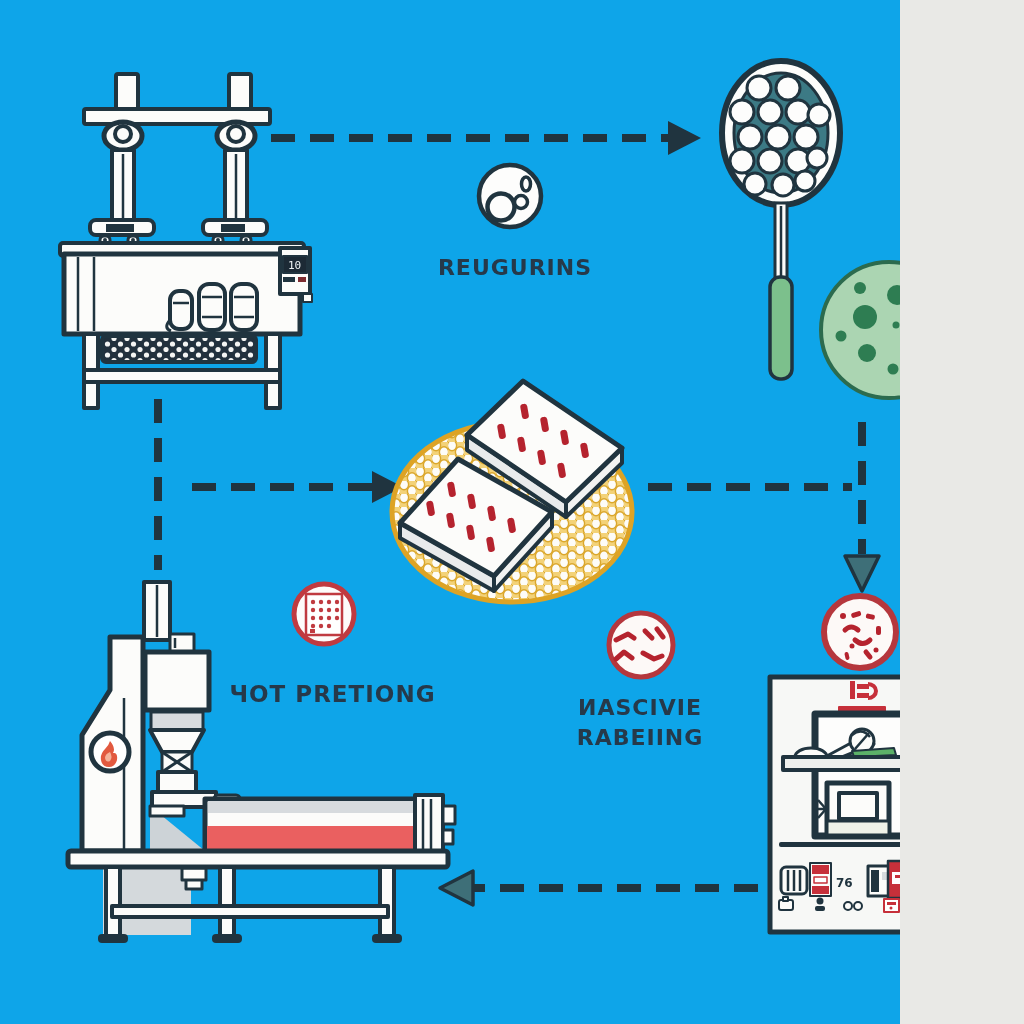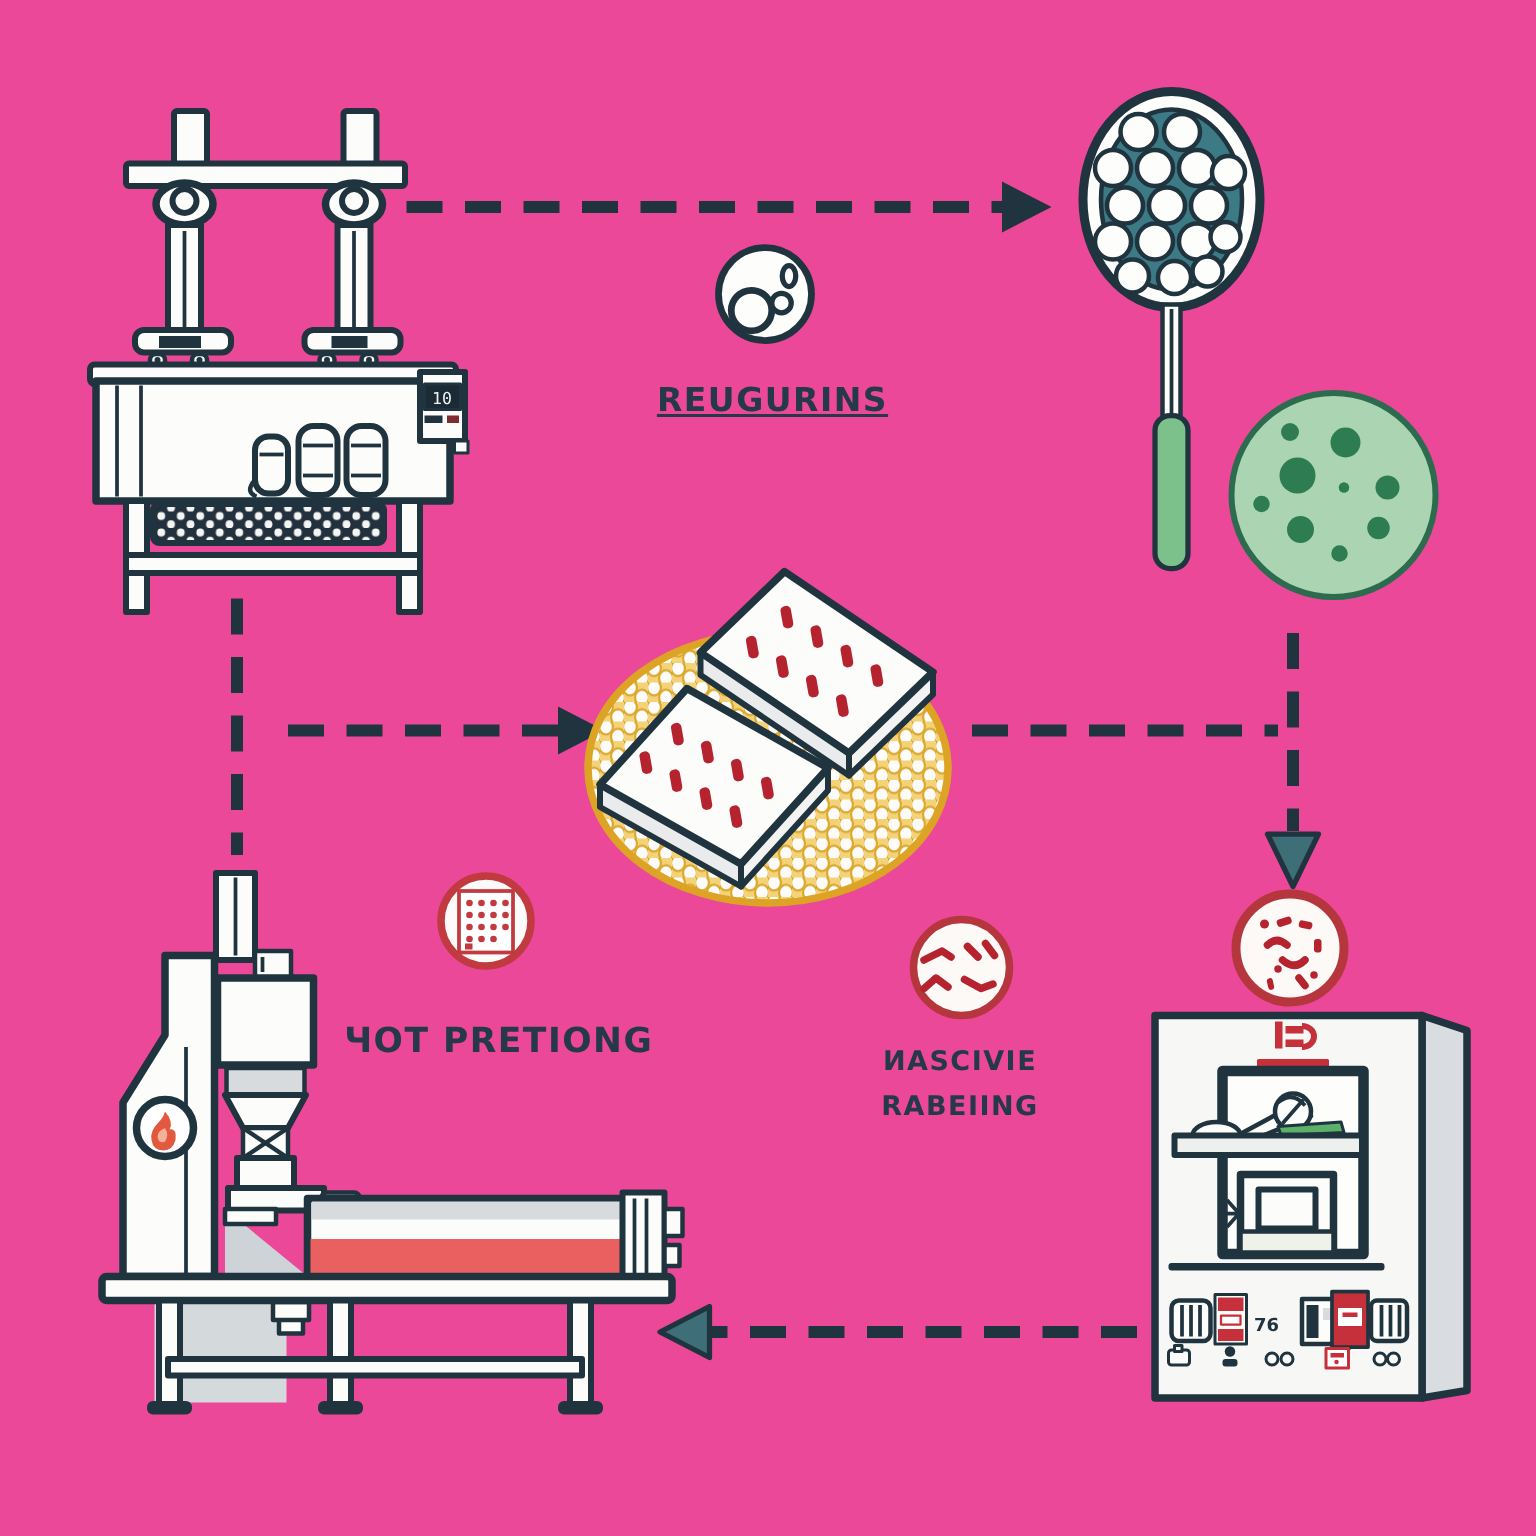--- a/index.html
+++ b/index.html
@@ -1,32 +1,32 @@
 <!DOCTYPE html>
 <html><head>
 <meta charset="utf-8">
 <style>
   html,body{margin:0;padding:0;background:#e9e9e6;}
-  #canvas{position:relative;width:1024px;height:1024px;background:#ec4899;overflow:hidden;
+  #canvas{position:relative;width:900px;height:1024px;background:#0ea5e9;overflow:hidden;
           font-family:"DejaVu Sans", sans-serif;}
   svg{position:absolute;left:0;top:0;}
   .w2{fill:#fcfcfa;stroke:#20343f;stroke-width:2;}
   .w3{fill:#fcfcfa;stroke:#20343f;stroke-width:3;}
   .w4{fill:#fcfcfa;stroke:#20343f;stroke-width:4;}
   .w5{fill:#fcfcfa;stroke:#20343f;stroke-width:5;}
   .ln2{fill:none;stroke:#20343f;stroke-width:2.5;}
   .ln3{fill:none;stroke:#20343f;stroke-width:3;}
   .dash{fill:none;stroke:#20343f;stroke-width:8;stroke-dasharray:24 15;}
   .gray{fill:#d7dbde;stroke:#20343f;stroke-width:3;}
   .redfill{fill:#c6303a;}
   .redln{fill:none;stroke:#b5232e;stroke-width:5;stroke-linecap:round;stroke-linejoin:round;}
   .caption{position:absolute;text-align:center;font-weight:bold;color:#26394a;letter-spacing:1px;}
-  .cap-treat{left:355px;top:253px;width:320px;font-size:22px;line-height:29px;text-decoration:underline;}
+  .cap-treat{left:355px;top:253px;width:320px;font-size:22px;line-height:29px;}
   .cap-press{left:205px;top:663px;width:255px;font-size:23px;line-height:31px;margin-top:16px;}
-  .cap-label{left:535px;top:693px;width:210px;font-size:18px;line-height:30px;}
+  .cap-label{left:535px;top:693px;width:210px;font-size:22px;line-height:30px;}
 </style>
 </head>
 <body>
 
 <div id="canvas">
 <svg width="1024" height="1024" viewBox="0 0 1024 1024">
   <defs>
     <pattern id="goldMesh" width="16" height="13" patternUnits="userSpaceOnUse">
       <rect width="16" height="13" fill="#f3d278"></rect>
       <ellipse cx="4" cy="3.5" rx="4.6" ry="5.2" fill="#fdfcf8" stroke="#dba72c" stroke-width="1.4"></ellipse>

